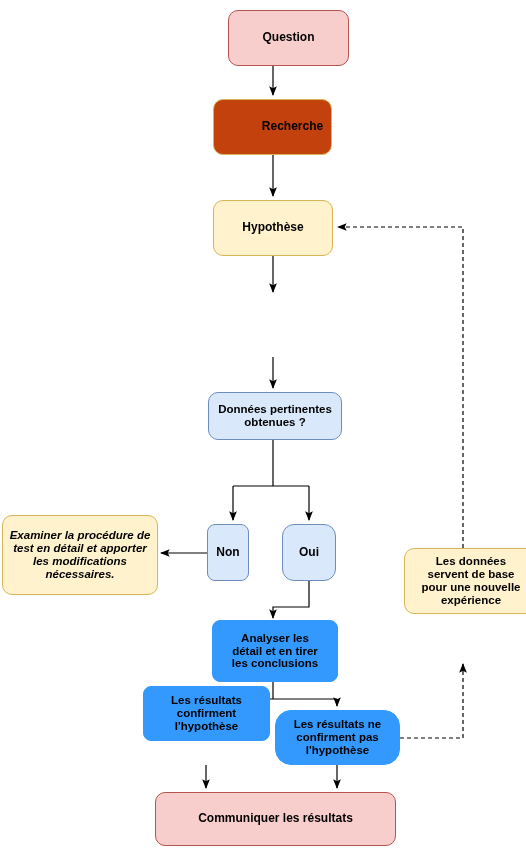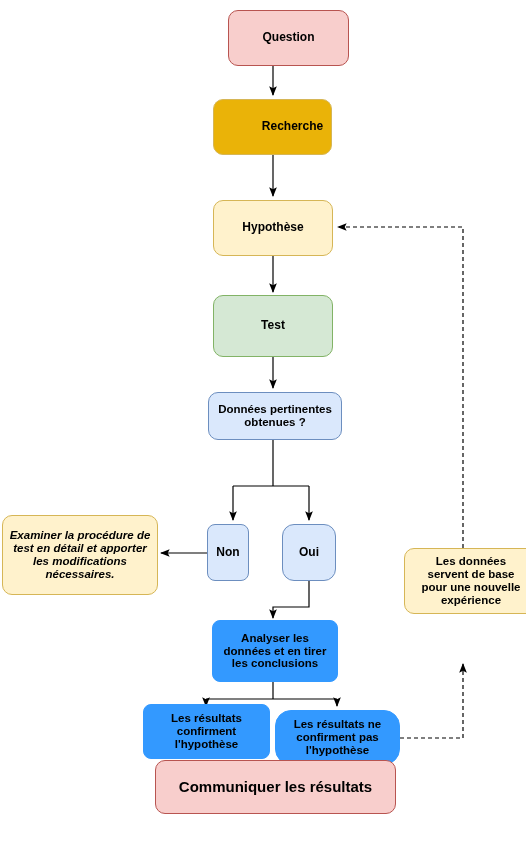--- a/index.html
+++ b/index.html
@@ -50,21 +50,21 @@
     content: "";
     position: absolute;
     left: 2px; top: 2px; right: 2px; bottom: 2px;
     border: 1px solid inherit;
     border-radius: inherit;
     pointer-events: none;
   }
   
   .pink     { background:#F8CECC; border-color:#B85450; }
   .pink::before { border-color:#B85450; }
-  .orange   { background:#eab308; border-color:#D6B656;padding-left:40px; }
+  .orange   { background:#c2410c; border-color:#D6B656;padding-left:40px; }
   .orange::before { border-color:#D6B656; }
   .yellow   { background:#FFF2CC; border-color:#D6B656; }
   .yellow::before { border-color:#D6B656; }
   .green    { background:#D5E8D4; border-color:#82B366; }
   .green::before { border-color:#82B366; }
   .lightblue{ background:#DAE8FC; border-color:#6C8EBF; }
   .lightblue::before { border-color:#6C8EBF; }
   .strongblue{ background:#3399FF; border-color:#3399FF; }
   .strongblue::before { border-color:#3399FF00; }
 </style>
@@ -115,23 +115,20 @@
   </div>
 
   <div class="node orange double" style="left:213px; top:99px; width:119px; height:56px; border-radius:10px; font-size:12px;">
     <span class="label">Recherche</span>
   </div>
 
   <div class="node yellow double" style="left:213px; top:200px; width:120px; height:56px; border-radius:10px; font-size:12px;">
     <span class="label">Hypothèse</span>
   </div>
 
-  <div class="node green double" style="left:213px; top:295px; width:120px; height:62px; border-radius:10px; font-size:12px;">
-    <span class="label">Test</span>
-  </div>
 
   <div class="node lightblue double" style="left:208px; top:392px; width:134px; height:48px; border-radius:10px; font-size:11.5px;">
     <span class="label">Données pertinentes
 obtenues ?</span>
   </div>
 
   <div class="node lightblue double" style="left:207px; top:524px; width:42px; height:57px; border-radius:8px; font-size:12px;">
     <span class="label">Non</span>
   </div>
 
@@ -141,40 +138,40 @@
 
   <div class="node yellow double" style="left:2px; top:515px; width:156px; height:80px; border-radius:10px; font-size:11.5px;font-style:italic;">
     <span class="label">Examiner la procédure de
 test en détail et apporter
 les modifications
 nécessaires.</span>
   </div>
 
   <div class="node strongblue" style="left:212px; top:620px; width:126px; height:62px; border-radius:8px; font-size:11.5px;">
     <span class="label">Analyser les
-données et en tirer
+détail et en tirer
 les conclusions</span>
   </div>
 
-  <div class="node strongblue" style="left:143px; top:704px; width:127px; height:55px; border-radius:8px; font-size:11.5px;">
+  <div class="node strongblue" style="left:143px; top:686px; width:127px; height:55px; border-radius:8px; font-size:11.5px;">
     <span class="label">Les résultats
 confirment
 l'hypothèse</span>
   </div>
 
   <div class="node strongblue" style="left:275px; top:710px; width:125px; height:55px; border-radius:16px; font-size:11.5px;">
     <span class="label">Les résultats ne
 confirment pas
 l'hypothèse</span>
   </div>
 
   <div class="node yellow double" style="left:404px; top:548px; width:134px; height:66px; border-radius:10px; font-size:11.5px;">
     <span class="label">Les données
 servent de base
 pour une nouvelle
 expérience</span>
   </div>
 
-  <div class="node pink double" style="left:155px; top:760px; width:241px; height:54px; border-radius:10px; font-size:15px;">
+  <div class="node pink double" style="left:155px; top:792px; width:241px; height:54px; border-radius:10px; font-size:12px;">
     <span class="label">Communiquer les résultats</span>
   </div>
 
 </div>
 
 </body></html>

